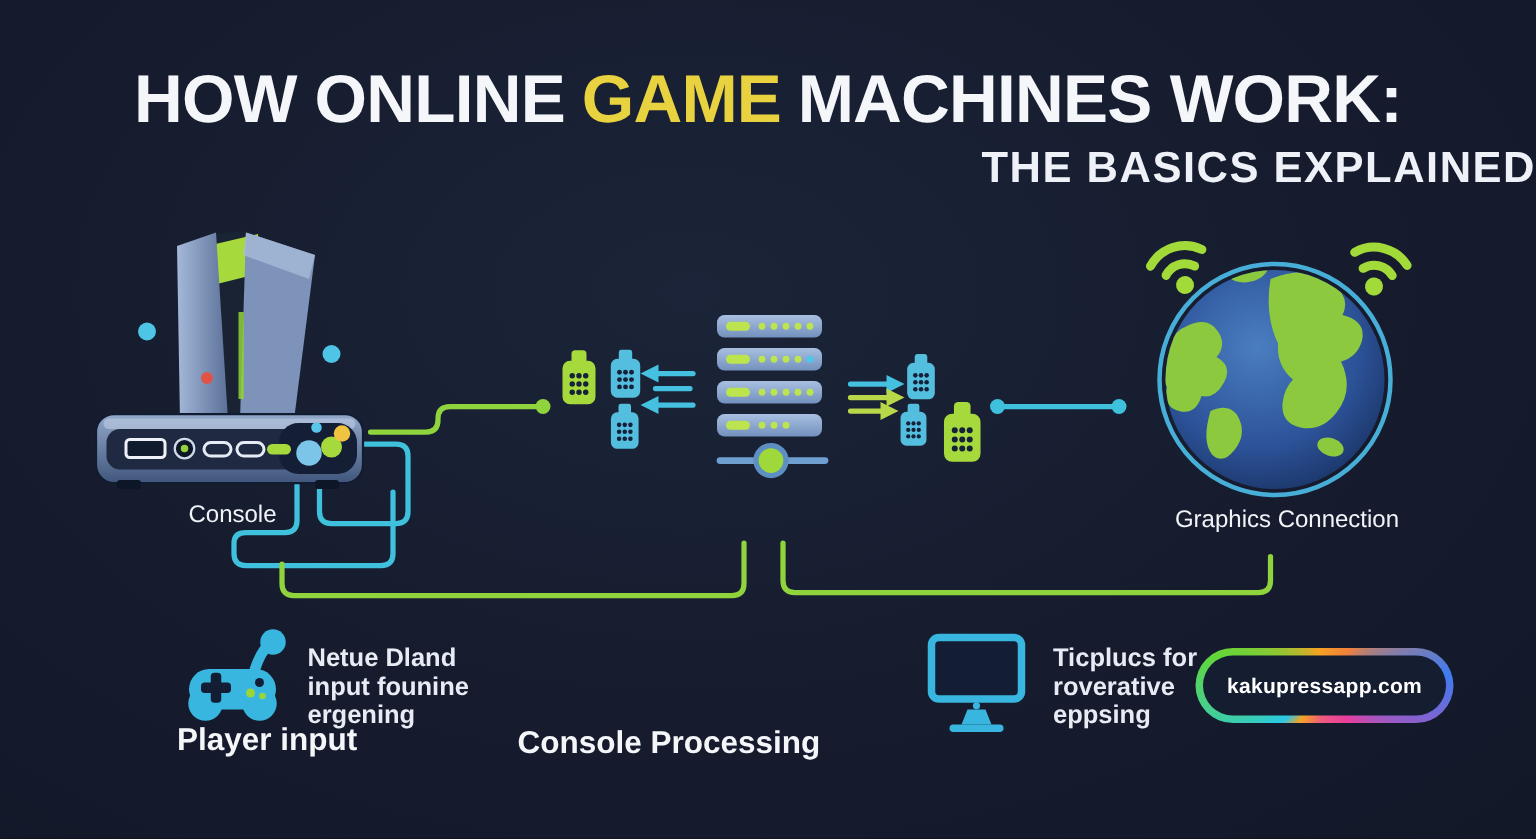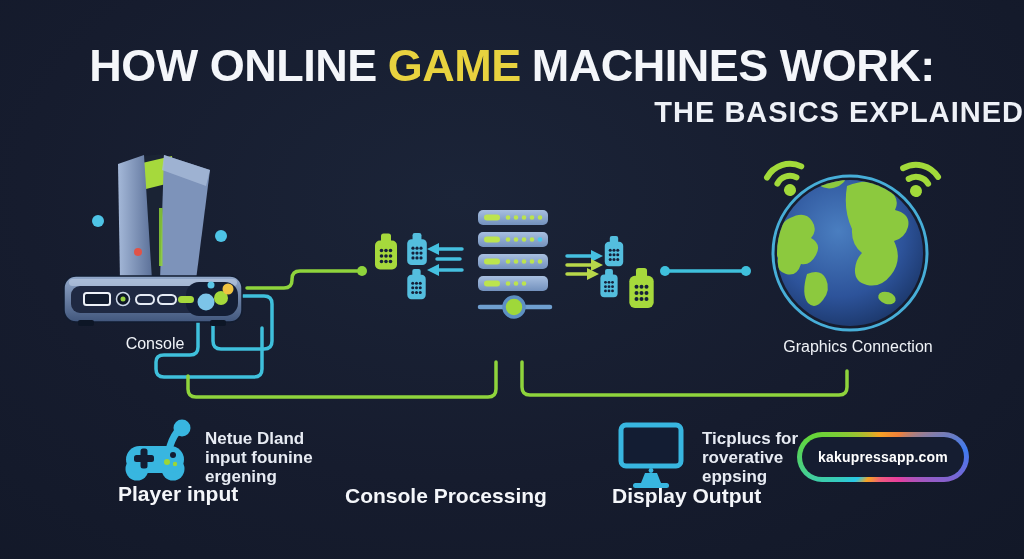--- a/index.html
+++ b/index.html
@@ -269,19 +269,18 @@
       <circle cx="35" cy="48.5" r="2.4" fill="#38b6e0"></circle>
       <polygon points="29,51 41,51 45,61 25,61" fill="#38b6e0"></polygon>
       <rect x="17" y="61" width="36" height="5" rx="2.5" fill="#38b6e0"></rect>
     </svg>
   </div>
   <div class="abs feat-desc" style="left:702px;top:429px">
     <div>Ticplucs for</div>
     <div>roverative</div>
     <div>eppsing</div>
   </div>
-  <div class="abs feat-caption" style="left:612px;top:484px">Display Output</div>
 
   <div class="abs badge">
     <div class="badge-inner">kakupressapp.com</div>
   </div>
 
 </div>
 
 </body></html>

